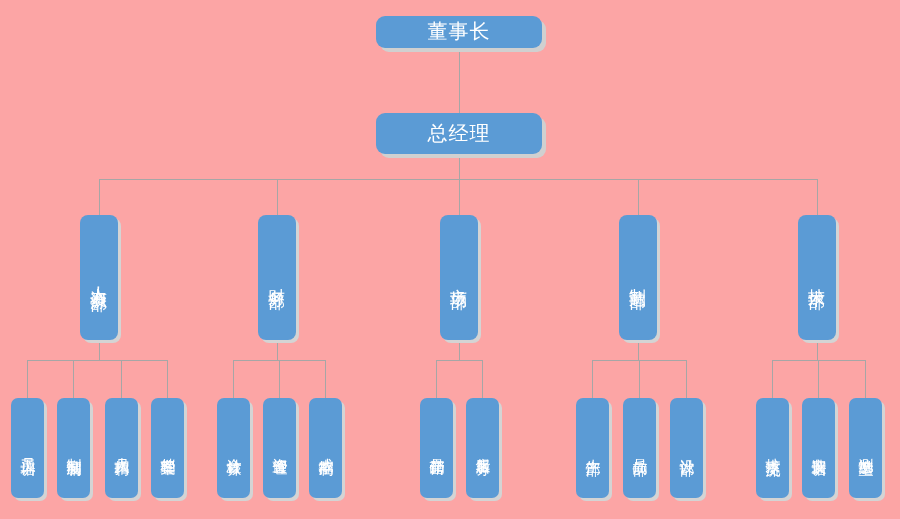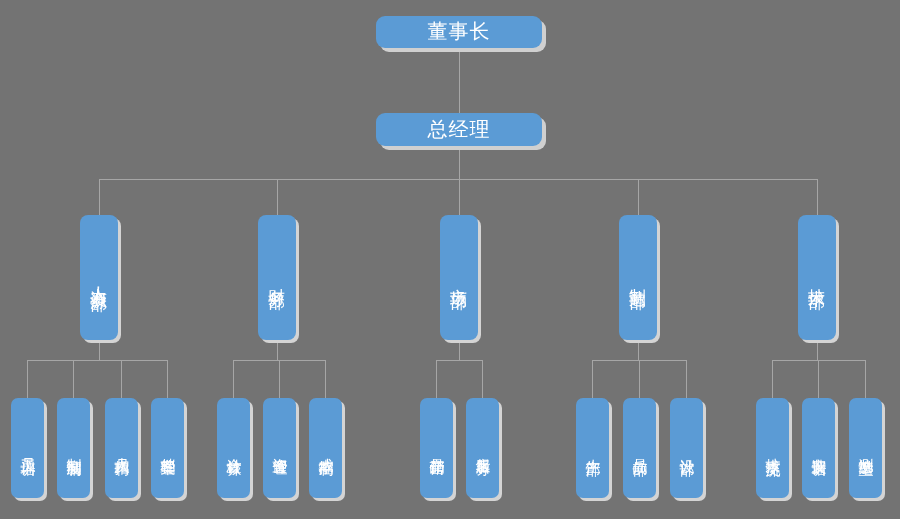--- a/index.html
+++ b/index.html
@@ -7,21 +7,21 @@
     padding: 0;
     background: #ffffff;
   }
   body {
     font-family: "DejaVu Sans", "Liberation Sans", sans-serif;
   }
   #chart-canvas {
     position: relative;
     width: 900px;
     height: 519px;
-    background: #737373;
+    background: #fca5a5;
     overflow: hidden;
   }
 
   
   .conn {
     position: absolute;
     background: #a6a6a6;
   }
   .conn.v { width: 1px; }
   .conn.h { height: 1px; }
@@ -164,17 +164,17 @@
       </div>
       <div class="node level-3" style="left: 801.5px; top: 398px; width: 33px; height: 100px;">
         <span class="node-label">安装培训</span>
       </div>
       <div class="node level-3" style="left: 848.5px; top: 398px; width: 33px; height: 100px;">
         <span class="node-label">测绘选型</span>
       </div>
       <div class="node level-1" style="left: 376px; top: 16px; width: 166px; height: 32px;">
         <span class="node-label">董事长</span>
       </div>
-      <div class="node level-1" style="left: 376px; top: 113px; width: 166px; height: 33px;">
+      <div class="node level-1" style="left: 376px; top: 113px; width: 166px; height: 41px;">
         <span class="node-label">总经理</span>
       </div>
     </div>
 </div>
 
 </body></html>

